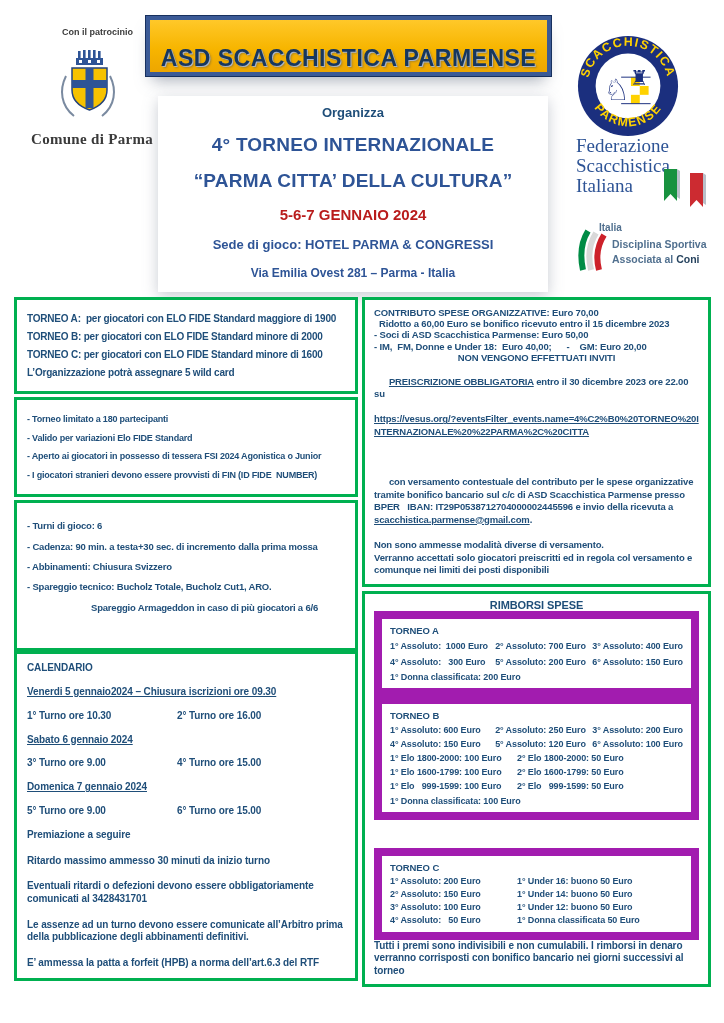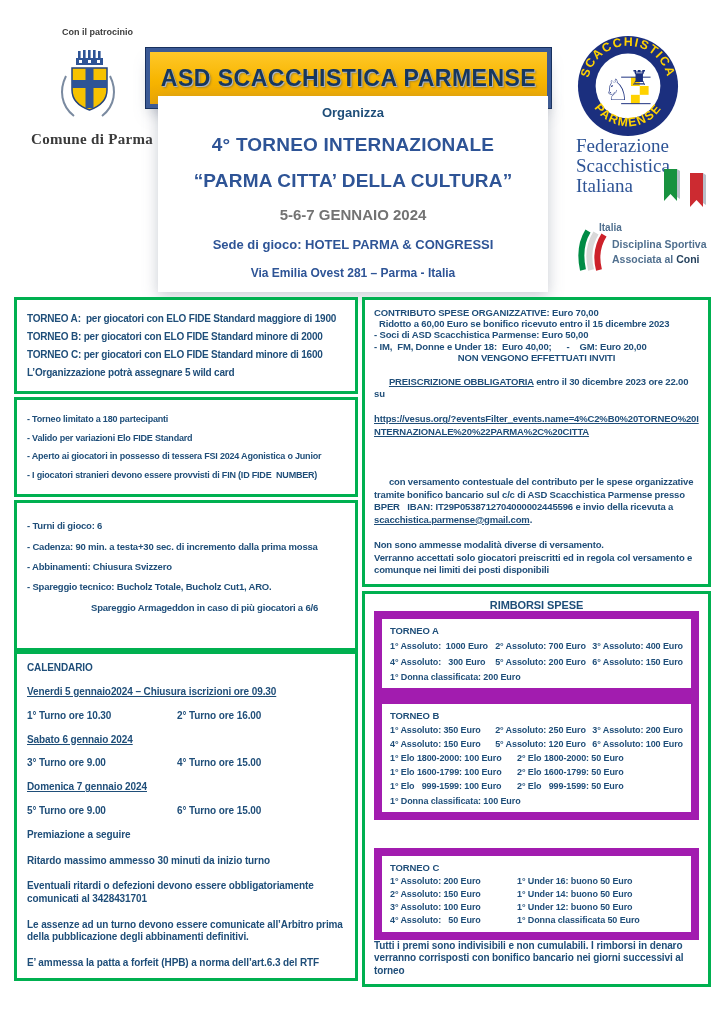--- a/index.html
+++ b/index.html
@@ -6,33 +6,33 @@
   body{
     width:724px;height:1023px;position:relative;background:#ffffff;overflow:hidden;
     font-family:"Liberation Sans",sans-serif;color:#1F4E79;
   }
   
   .patrocinio{position:absolute;left:40px;top:27px;width:115px;text-align:center;
     font-size:9px;font-weight:bold;color:#3c3c3c;}
   .crest{position:absolute;left:52px;top:46px;}
   .comune{position:absolute;left:16px;top:131px;width:152px;text-align:center;
     font-family:"Liberation Serif",serif;font-size:15px;font-weight:bold;color:#3a3a3a;letter-spacing:.3px;}
-  .banner{position:absolute;left:146px;top:48px;width:405px;height:60px;box-sizing:border-box;
+  .banner{position:absolute;left:146px;top:16px;width:405px;height:60px;box-sizing:border-box;
     background:linear-gradient(180deg,#ffc829 0%,#f7b500 55%,#eda600 100%);
     border:4px solid #3b5a96;box-shadow:0 0 0 1px #17305e,0 10px 16px -6px rgba(90,100,120,.55);
-    display:flex;align-items:center;justify-content:center;}
+    display:flex;align-items:flex-end;justify-content:center;}
   .banner span{font-size:23px;font-weight:bold;color:#17375e;letter-spacing:.5px;
     text-shadow:1px 1px 0 #a9b4c6,2px 2px 2px rgba(60,70,90,.35);}
   .centerpanel{position:absolute;left:158px;top:96px;width:390px;height:196px;box-sizing:border-box;
     background:#fff;box-shadow:0 4px 14px rgba(100,110,130,.35);
     display:flex;flex-direction:column;align-items:center;justify-content:space-between;
     padding:9px 0 12px;text-align:center;font-weight:bold;}
   .organizza{font-size:13px;color:#1f4e79;}
   .t1,.t2{font-size:19px;color:#2e5496;letter-spacing:.2px;}
-  .dates{font-size:15px;color:#737373;}
+  .dates{font-size:15px;color:#b91c1c;}
   .venue{font-size:13px;color:#2e5496;}
   .addr{font-size:12px;color:#2e5496;}
   .clublogo{position:absolute;left:576px;top:34px;}
   .fsi{position:absolute;left:576px;top:136px;width:148px;
     font-family:"Liberation Serif",serif;font-size:19px;line-height:1.04;color:#2e5496;}
   .fsi .ribbons{position:absolute;left:84px;top:33px;}
   .coni{position:absolute;left:575px;top:222px;width:148px;height:50px;}
   .coni-italia{position:absolute;left:24px;top:0;font-size:10px;font-weight:bold;color:#51708f;}
   .coni-fan{position:absolute;left:0;top:7px;}
   .coni-text{position:absolute;left:37px;top:15px;font-size:10.5px;font-weight:bold;color:#51708f;line-height:1.45;}
@@ -245,21 +245,21 @@
         <span class="c1">4° Assoluto:   300 Euro</span>
         <span class="c2">5° Assoluto: 200 Euro</span>
         <span>6° Assoluto: 150 Euro</span>
       </div>
       <div class="ln">1° Donna classificata: 200 Euro</div>
     </div>
 
     <div class="subbox sub-b">
       <div class="sub-title">TORNEO B</div>
       <div class="row3">
-        <span class="c1">1° Assoluto: 350 Euro</span>
+        <span class="c1">1° Assoluto: 600 Euro</span>
         <span class="c2">2° Assoluto: 250 Euro</span>
         <span>3° Assoluto: 200 Euro</span>
       </div>
       <div class="row3">
         <span class="c1">4° Assoluto: 150 Euro</span>
         <span class="c2">5° Assoluto: 120 Euro</span>
         <span>6° Assoluto: 100 Euro</span>
       </div>
       <div class="row2">
         <span class="c1">1° Elo 1800-2000: 100 Euro</span>

